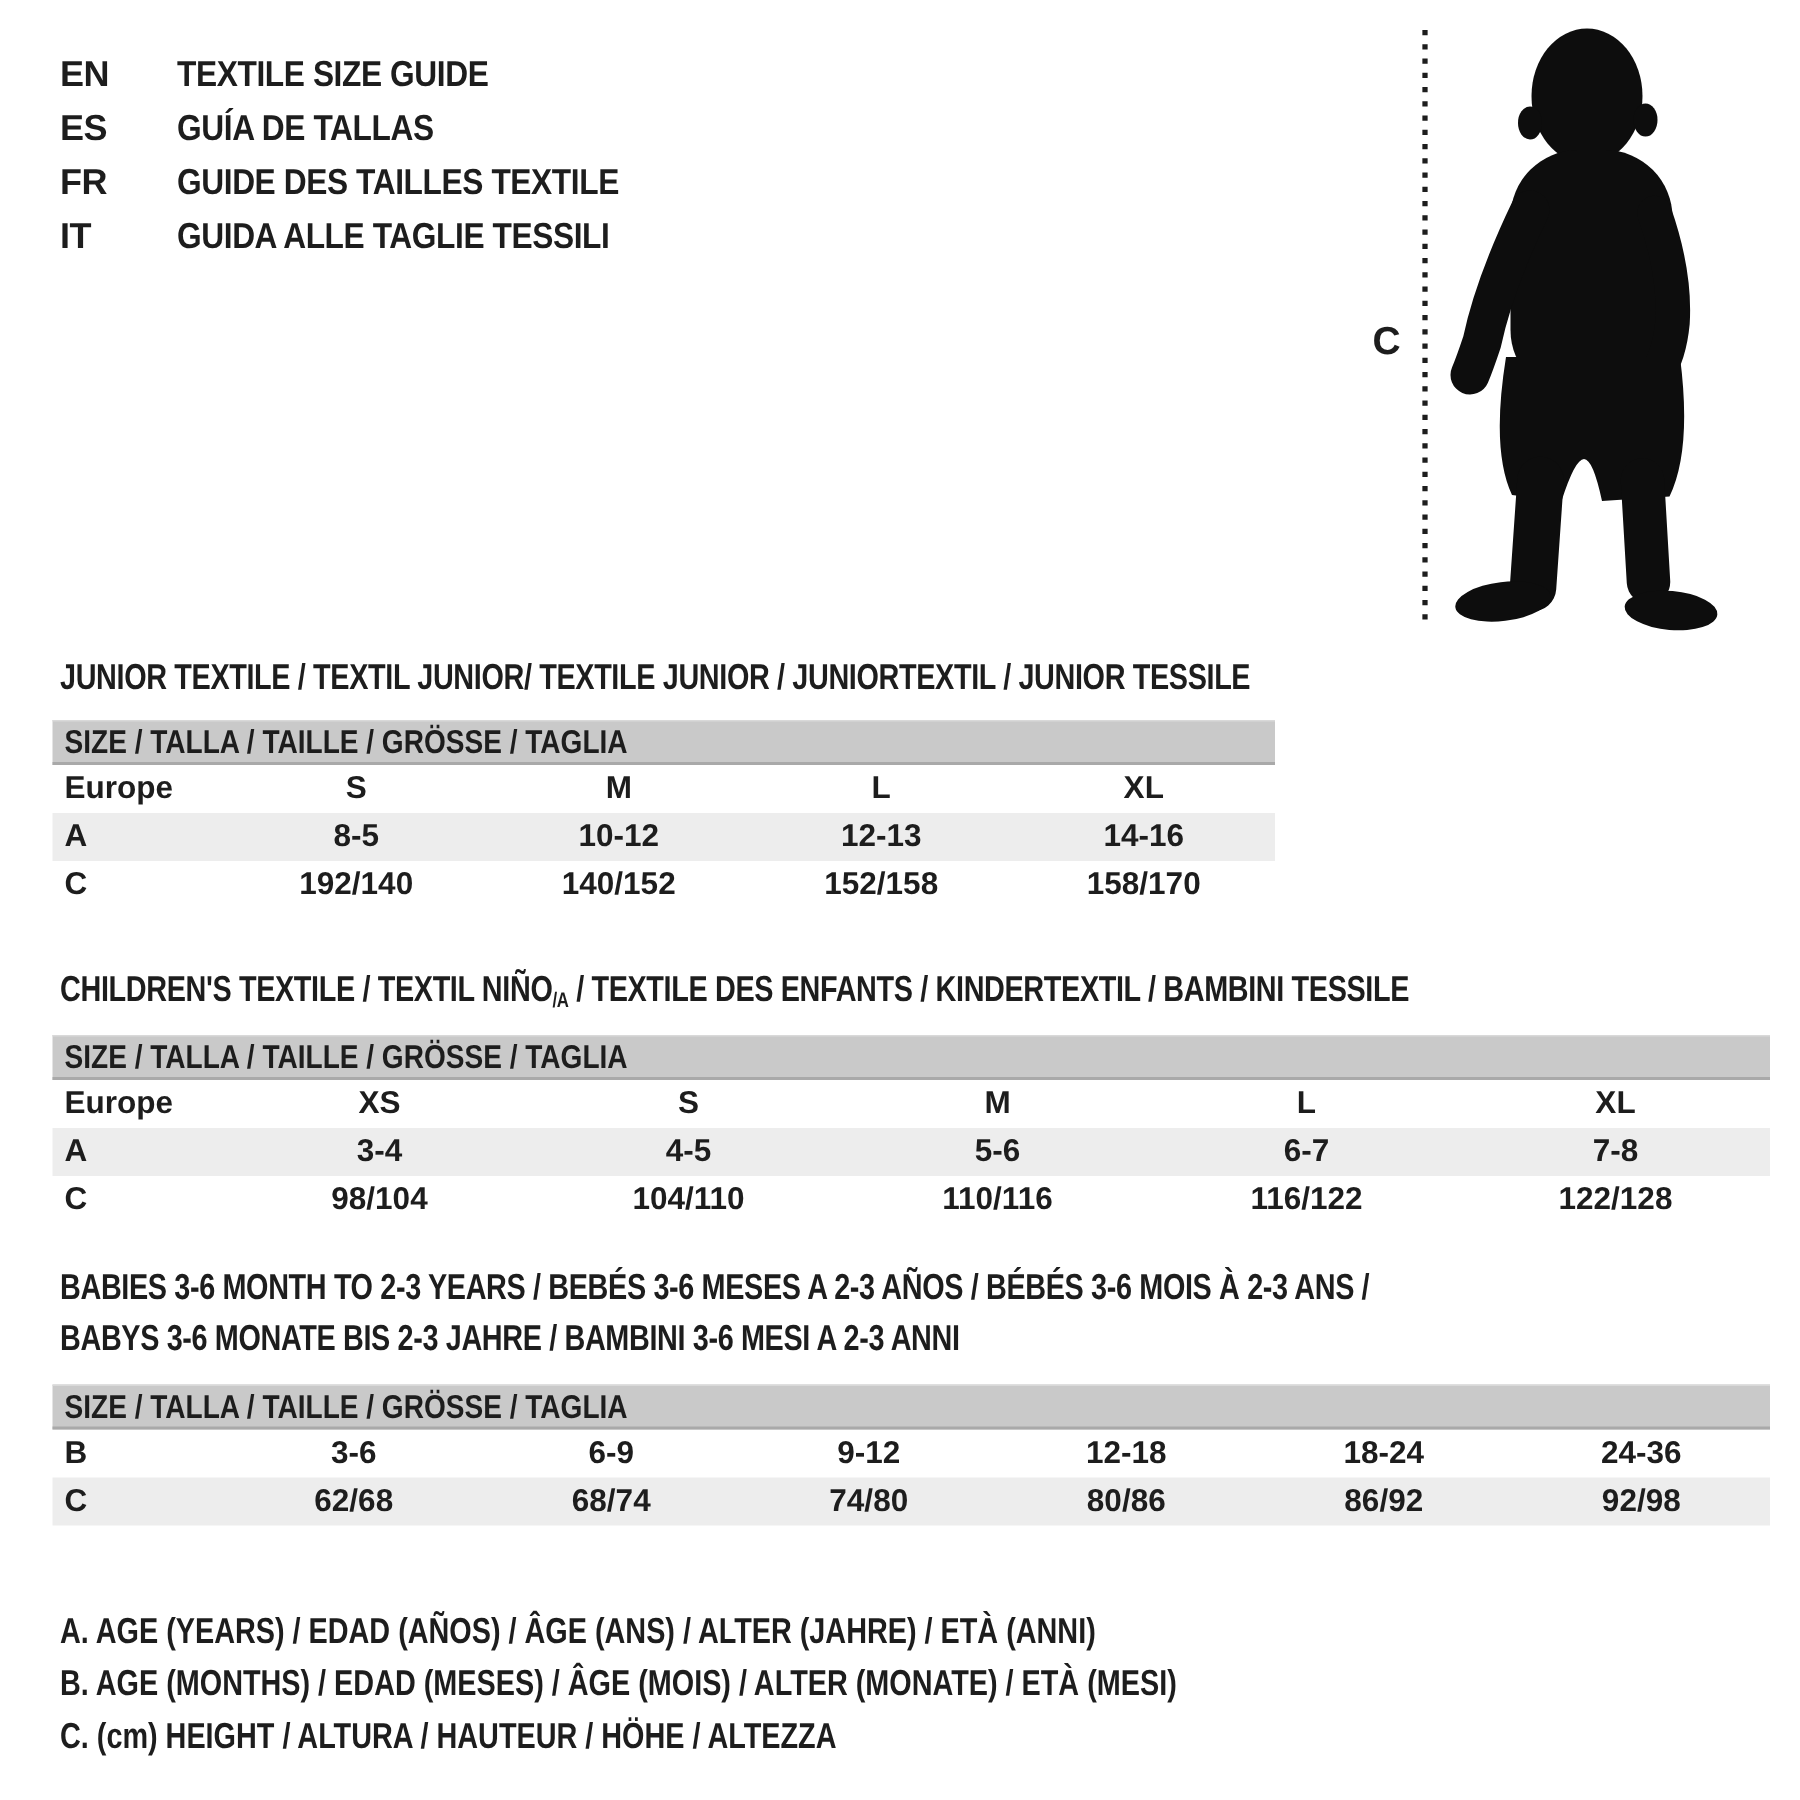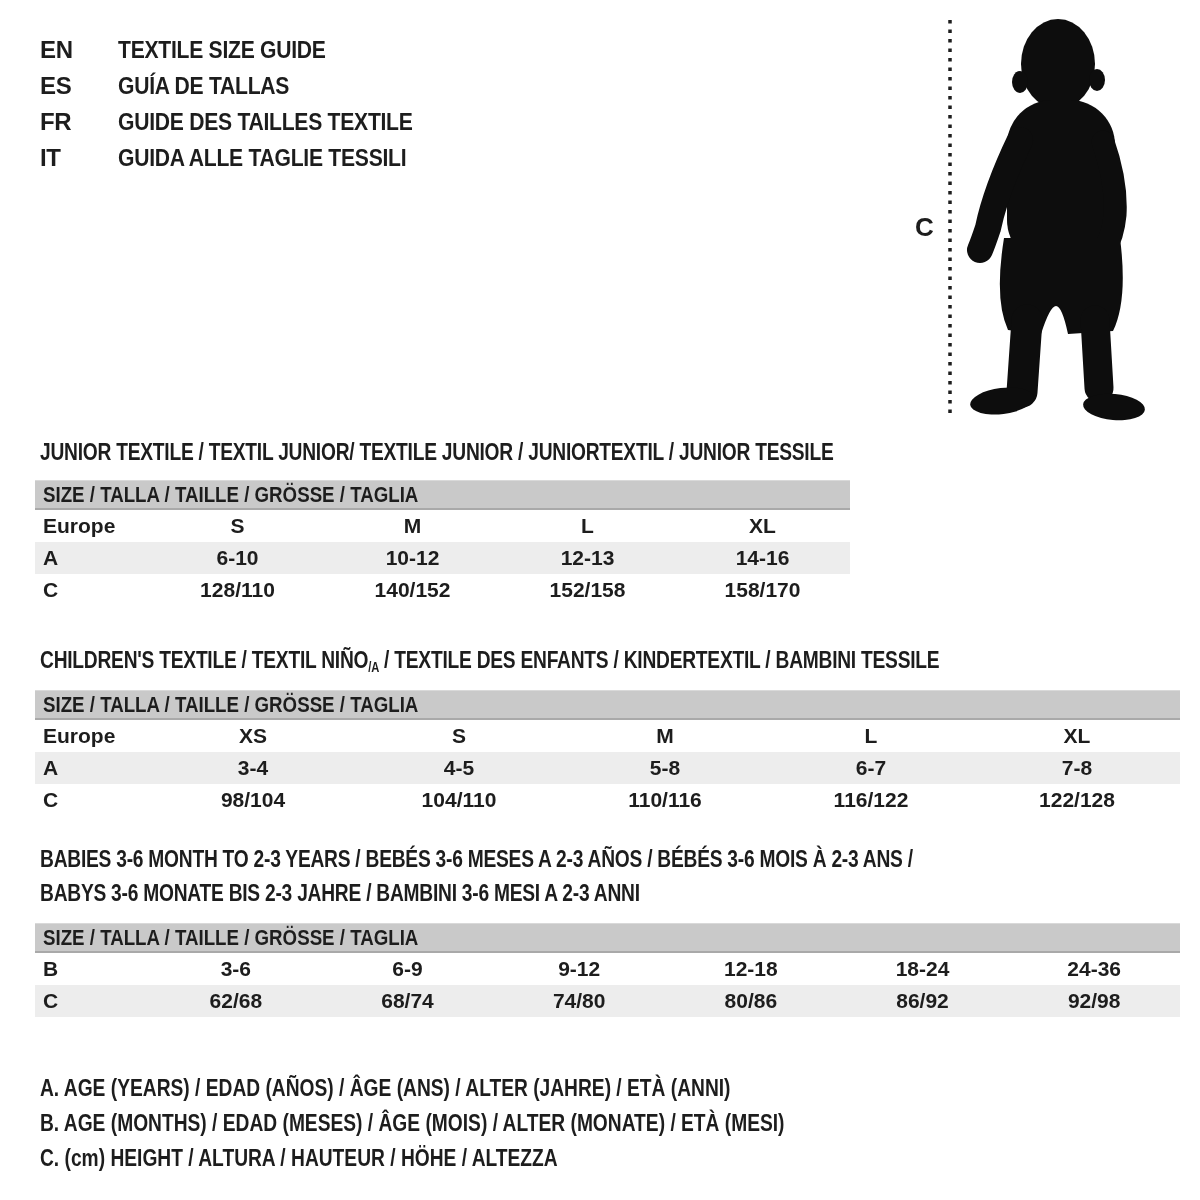--- a/index.html
+++ b/index.html
@@ -117,28 +117,28 @@
     </div>
     <div class="trow">
       <div class="cell-label">Europe</div>
       <div class="cell">S</div>
       <div class="cell">M</div>
       <div class="cell">L</div>
       <div class="cell">XL</div>
     </div>
     <div class="trow shaded">
       <div class="cell-label">A</div>
-      <div class="cell">6-10</div>
+      <div class="cell">8-5</div>
       <div class="cell">10-12</div>
       <div class="cell">12-13</div>
       <div class="cell">14-16</div>
     </div>
     <div class="trow">
       <div class="cell-label">C</div>
-      <div class="cell">128/110</div>
+      <div class="cell">192/140</div>
       <div class="cell">140/152</div>
       <div class="cell">152/158</div>
       <div class="cell">158/170</div>
     </div>
   </div>
 
   <div class="section-title" style="top:646px;">
     <span class="cx80"><span>CHILDREN'S TEXTILE / TEXTIL NIÑO</span><span class="sub">/A</span><span> / TEXTILE DES ENFANTS / KINDERTEXTIL / BAMBINI TESSILE</span></span>
   </div>
   <div class="size-table" style="left:35px; top:690px; width:1145px;">
@@ -150,21 +150,21 @@
       <div class="cell">XS</div>
       <div class="cell">S</div>
       <div class="cell">M</div>
       <div class="cell">L</div>
       <div class="cell">XL</div>
     </div>
     <div class="trow shaded">
       <div class="cell-label">A</div>
       <div class="cell">3-4</div>
       <div class="cell">4-5</div>
-      <div class="cell">5-8</div>
+      <div class="cell">5-6</div>
       <div class="cell">6-7</div>
       <div class="cell">7-8</div>
     </div>
     <div class="trow">
       <div class="cell-label">C</div>
       <div class="cell">98/104</div>
       <div class="cell">104/110</div>
       <div class="cell">110/116</div>
       <div class="cell">116/122</div>
       <div class="cell">122/128</div>

